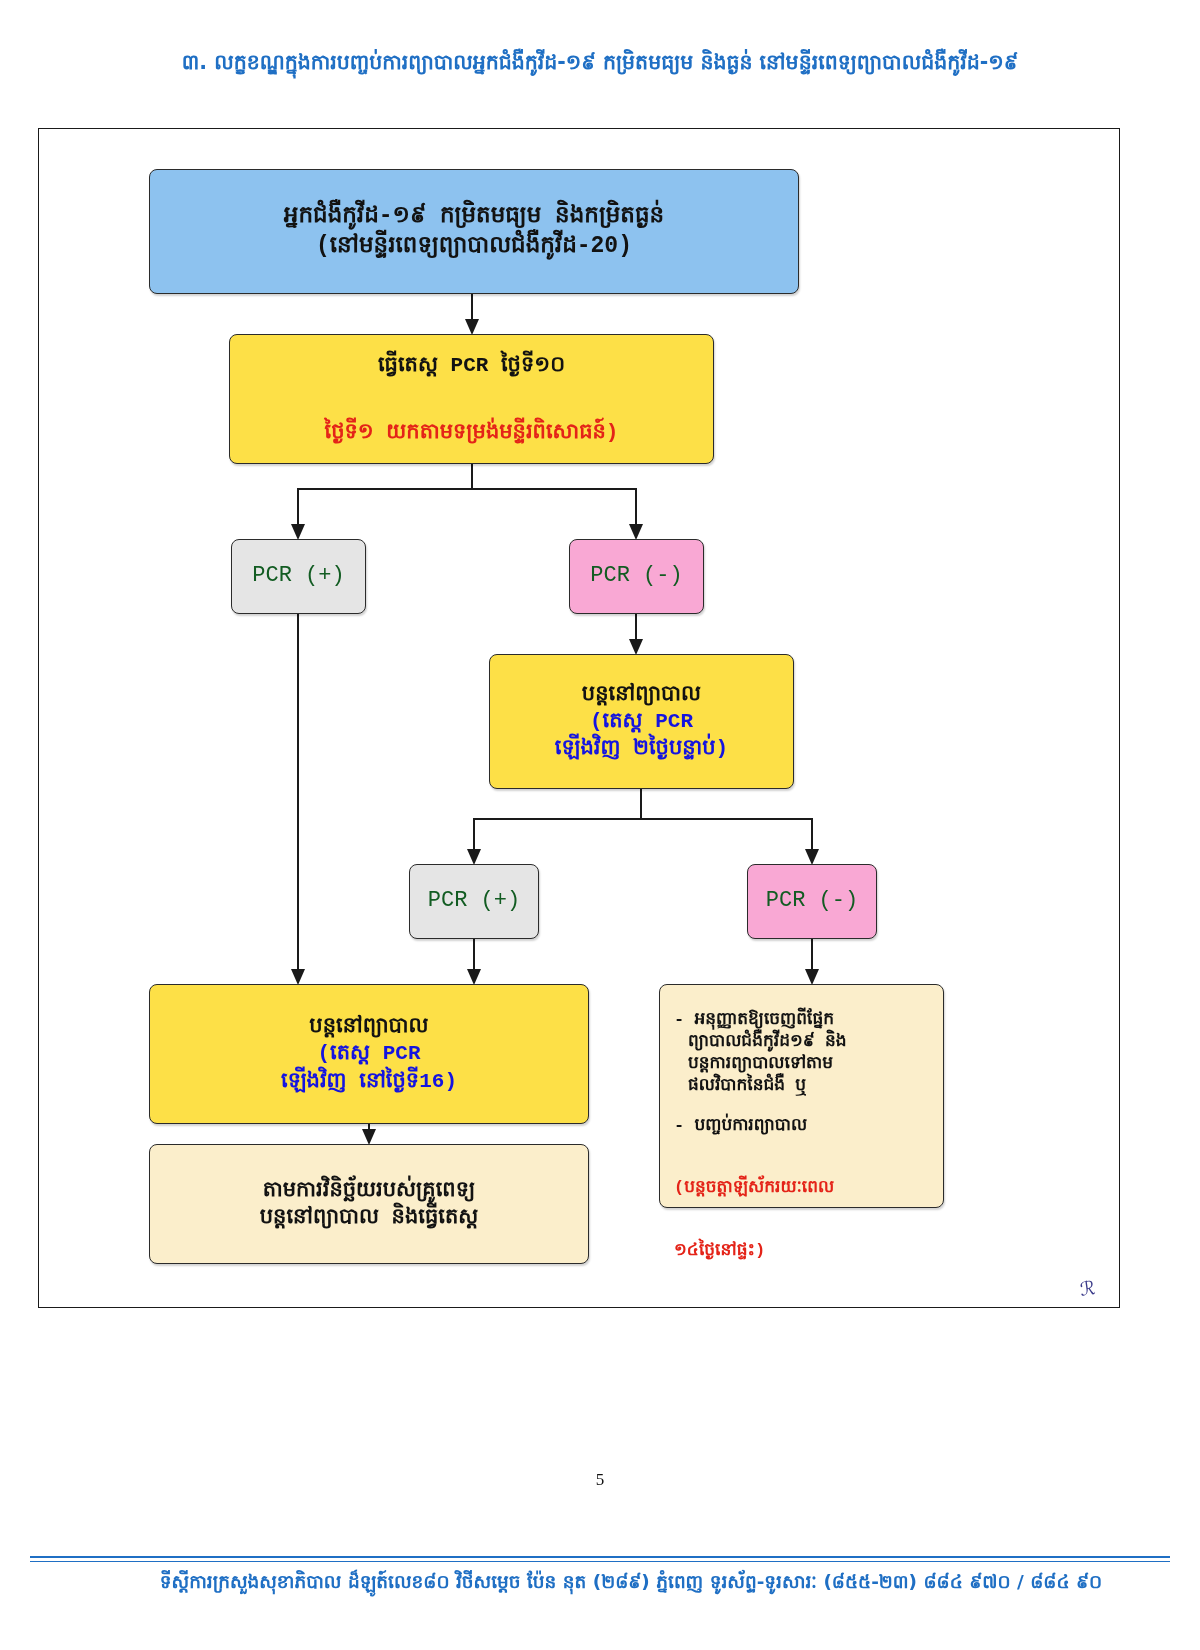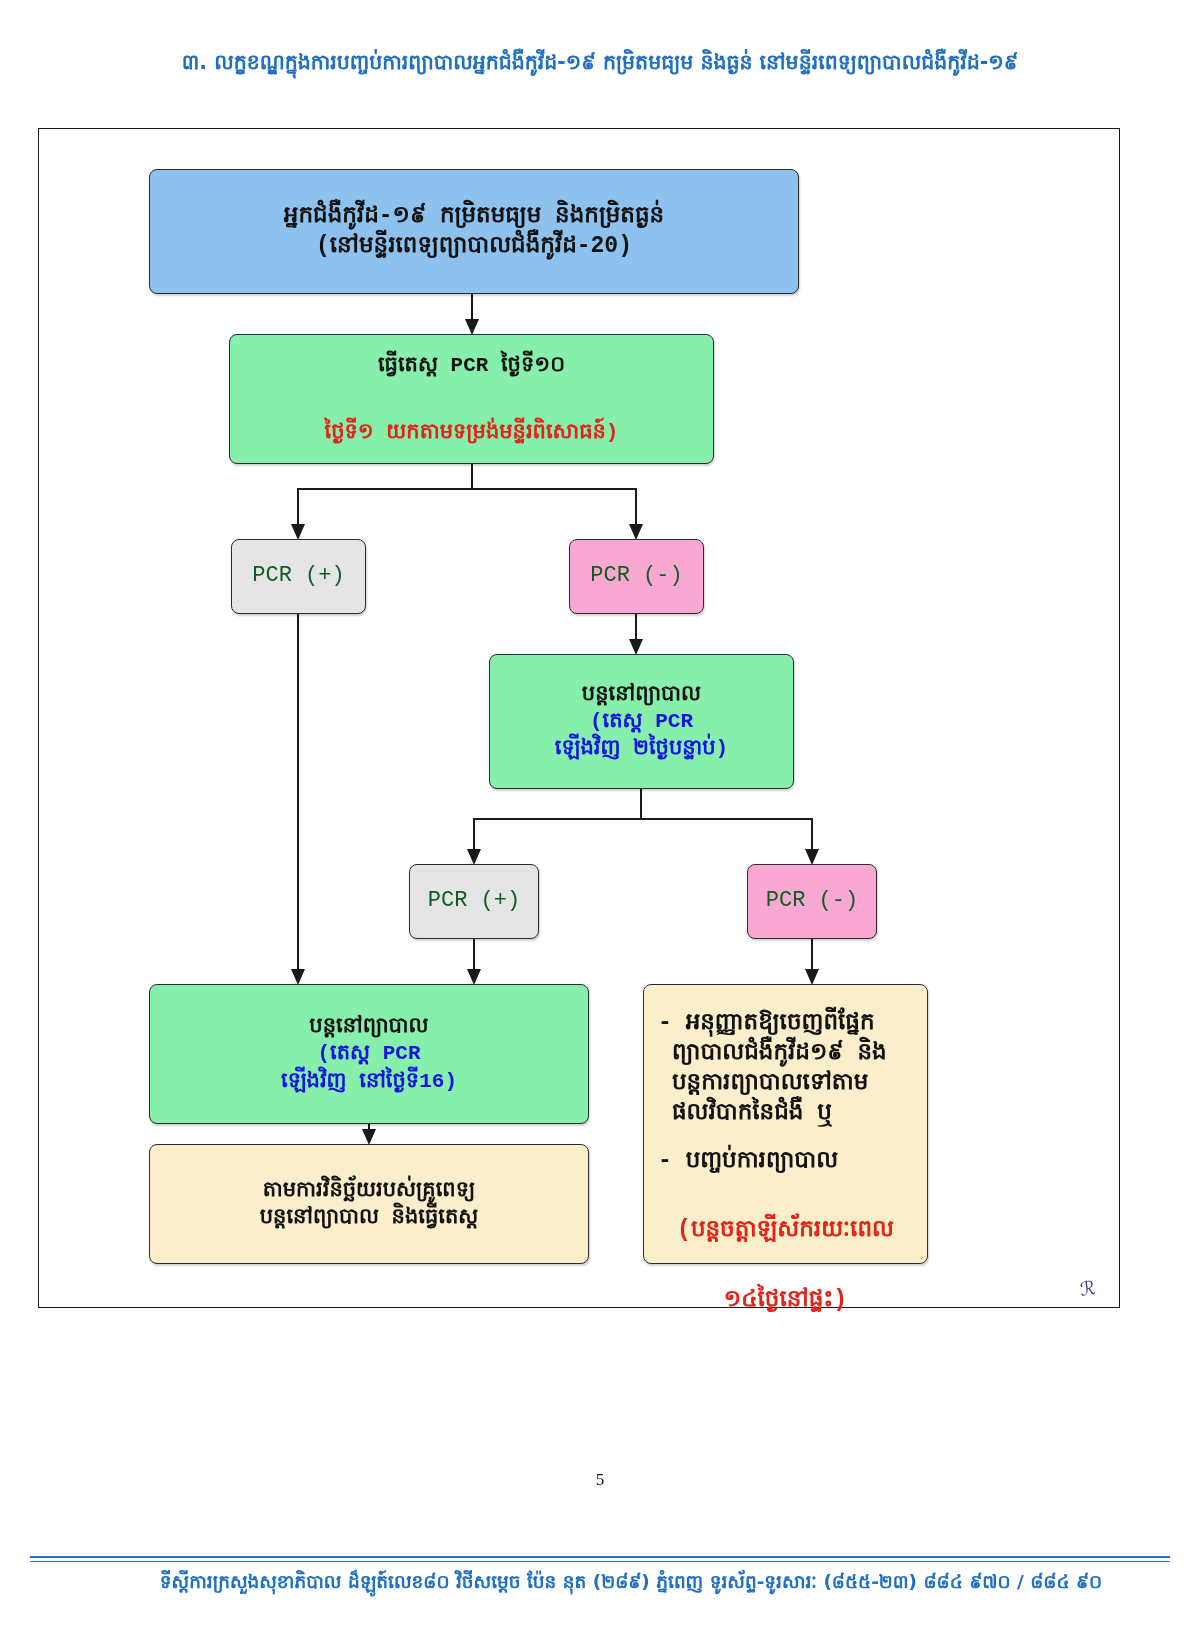--- a/index.html
+++ b/index.html
@@ -45,21 +45,21 @@
     justify-content:center;
     text-align:center;
     line-height:1.30;
     box-shadow:1px 2px 2px rgba(0,0,0,0.18);
     font-family:Liberation Mono, monospace;
   }
   .node .inner{width:100%;padding:0 10px;box-sizing:border-box;}
   .ln{display:block;}
 
   .blue-strong{background:#8dc2ef;}
-  .blue-light{background:#86efac;}
+  .blue-light{background:#fde047;}
   .pink{background:#e5e5e5;}
   .green{background:#f9a8d4;}
   .cream{background:#fbeecb;}
 
   .k-black{color:#121212;font-weight:bold;}
   .k-blue{color:#1414e0;font-weight:bold;}
   .k-red{color:#e42318;font-weight:bold;margin-top:40px;}
   .k-green-txt{color:#125c22;}
 
   
@@ -93,36 +93,35 @@
   }
   #node-stay-2{
     left:110px;top:855px;width:440px;height:140px;
     font-size:21px;
   }
   #node-continue-test{
     left:110px;top:1015px;width:440px;height:120px;
     font-size:21px;
   }
   #node-discharge{
-    left:604px;top:855px;width:285px;height:280px;
-    font-size:23px;
+    left:620px;top:855px;width:285px;height:224px;
+    font-size:17px;
     align-items:flex-start;
   }
   #node-discharge .inner{
     text-align:left;
     padding:24px 14px 0 14px;
   }
   #node-discharge .bullet-block{margin-bottom:18px;}
   #node-discharge .hang{
     padding-left:14px;
     text-indent:-14px;
   }
   #node-discharge .sub{
     display:block;
-    text-align:center;
   }
 
   
   .wires{position:absolute;left:0;top:0;width:1082px;height:1180px;pointer-events:none;}
 
   
   .signature{
     position:absolute;
     right:24px;bottom:8px;
     font-size:19px;

